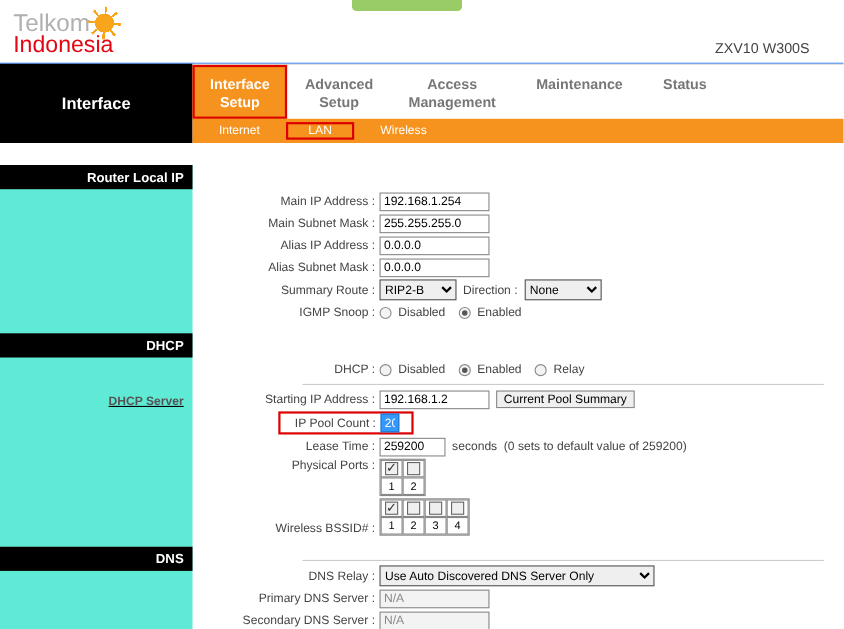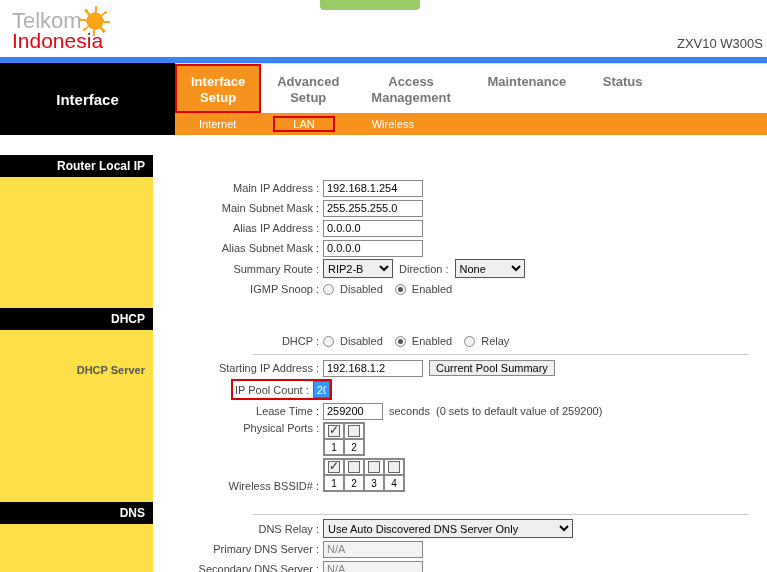--- a/index.html
+++ b/index.html
@@ -22,22 +22,22 @@
     left: 320px;
     width: 100px;
     height: 10px;
     background: #9c6;
     border-radius: 0 0 4px 4px;
   }
   .header {
     display: flex;
     justify-content: space-between;
     align-items: flex-end;
-    padding: 4px 4px 6px 12px;
-    border-bottom: 6px solid #3b82f6;
+    padding: 4px 31px 6px 12px;
+    border-bottom: 1px solid #3b82f6;
   }
   .logo {
     display: flex;
     flex-direction: column;
     line-height: 1;
   }
   .logo-row { display: flex; align-items: center; }
   .logo-text1 { color: #b0b0b0; font-size: 22px; font-weight: 500; }
   .logo-text2 { color: #e30613; font-size: 21px; font-weight: 400; margin-top: -2px; }
   .sun {
@@ -123,29 +123,30 @@
     color: #fff;
     font-size: 11px;
   }
   .subtab {
     padding: 0 24px;
     cursor: pointer;
   }
   .subtab.active {
     border: 2px solid #d00;
     padding: 0 18px;
-    margin: 0 13px;
+    margin: 0 0;
   }
   
   .content-row {
     display: flex;
   }
   .side {
-    width: 153px;
-    background: #fde047;
+    width: 175px;
+    background: #5eead4;
+    text-decoration: underline;
   }
   .side-title {
     background: #000;
     color: #fff;
     font-weight: bold;
     font-size: 12px;
     text-align: right;
     padding: 4px 8px;
   }
   .side-sub {
@@ -218,21 +219,21 @@
   .radio.checked::after {
     content: "";
     position: absolute;
     inset: 2px;
     background: #555;
     border-radius: 50%;
   }
   .radio-lbl { margin-right: 6px; color: #444; }
   .hl-red {
     border: 2px solid #d00;
-    padding: 0 0;
+    padding: 0 11px;
     display: inline-flex;
     align-items: center;
   }
   .hl-red .lbl { width: auto; padding-right: 4px; padding-left: 2px; }
   .hl-red input { background: #3399ff; color: #fff; border: 1px solid #2277cc; }
   .note { color: #444; font-size: 11px; }
   
   .port-table {
     border: 1px solid #888;
     display: inline-block;

